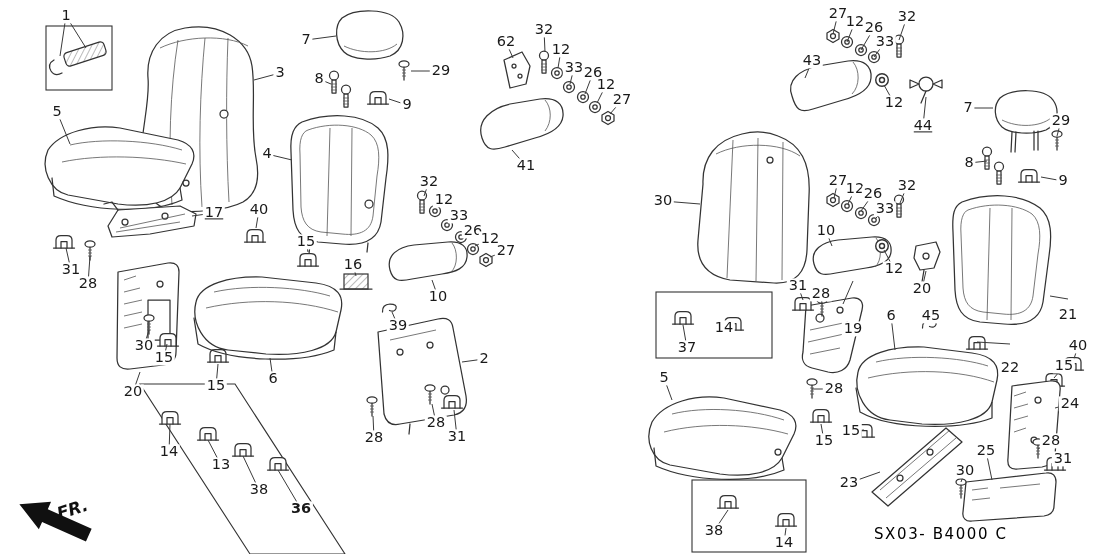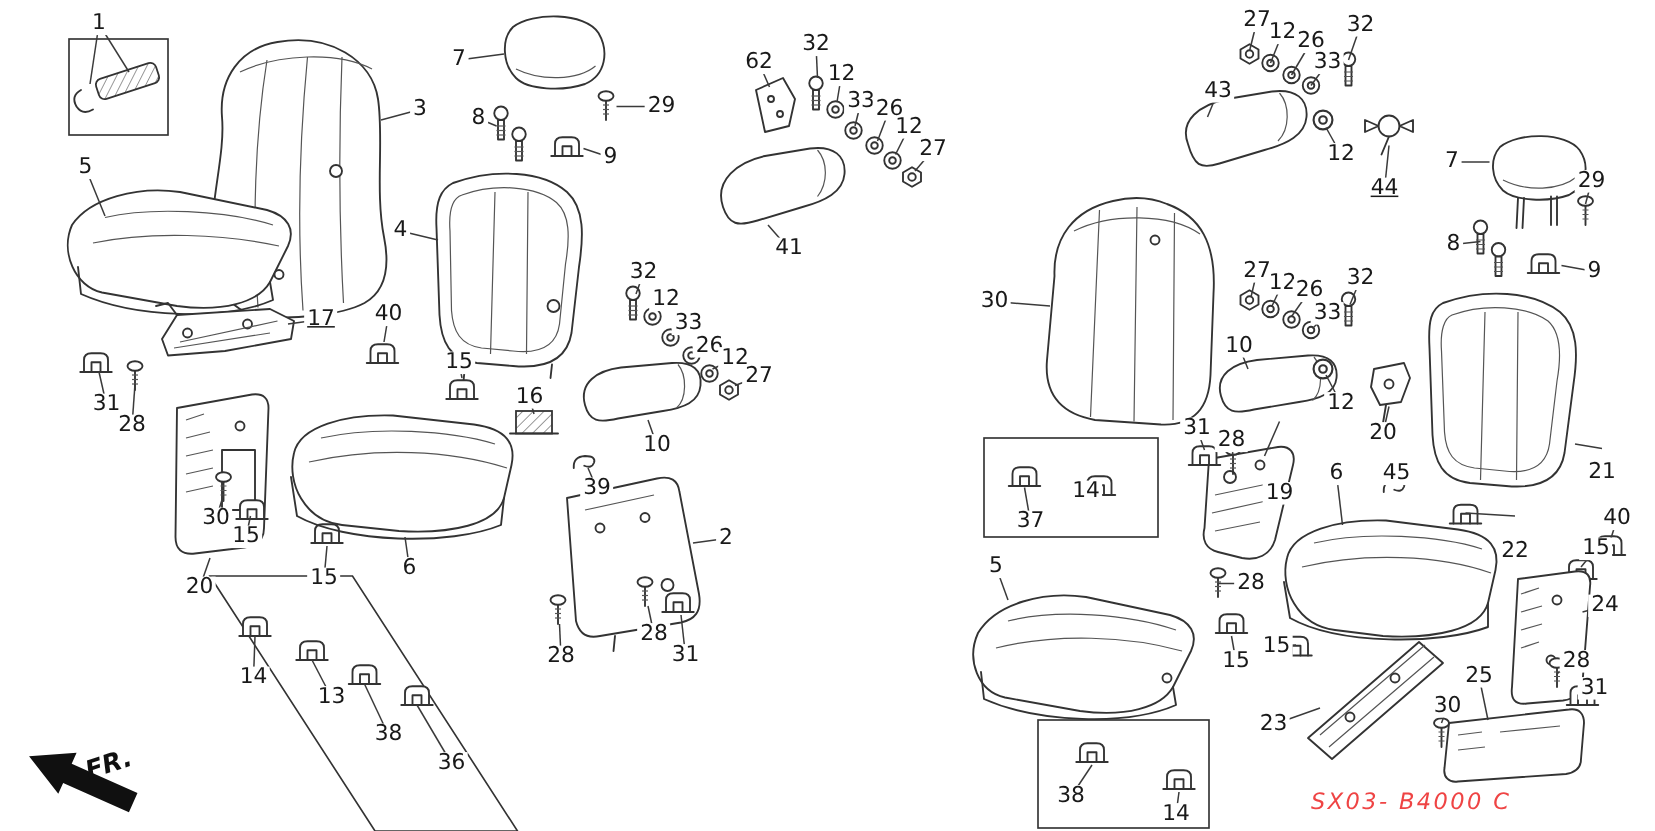--- a/index.html
+++ b/index.html
@@ -2,21 +2,21 @@
 <html><head>
 <meta charset="utf-8">
 <style>
   html,body{margin:0;padding:0;background:#fff;}
   #stage{position:relative;width:1103px;height:554px;background:#ffffff;overflow:hidden;
          font-family:"DejaVu Sans","Liberation Sans",sans-serif;}
   #art{position:absolute;left:0;top:0;}
   #labels{position:absolute;left:0;top:0;width:100%;height:100%;pointer-events:none;}
   .part-label{position:absolute;transform:translate(-50%,-50%);font-size:14.5px;color:#191919;
               background:#fff;padding:0 2px;line-height:1.05;white-space:nowrap;}
-  .code{position:absolute;left:874px;top:525px;font-size:15px;letter-spacing:1.6px;color:#ef4444;font-style:italic;}
+  .code{position:absolute;left:874px;top:525px;font-size:15px;letter-spacing:1.6px;color:#000000;}
   
   svg .ln{stroke:#333;stroke-width:1.25;fill:#fff;stroke-linejoin:round;stroke-linecap:round;}
   svg .nf{fill:none;}
   svg .thin{stroke:#555;stroke-width:.8;fill:none;}
   svg .box{fill:none;stroke:#333;stroke-width:1.1;}
   svg .hatch{fill:url(#hatchp);stroke:#333;stroke-width:1.2;}
   svg .dk{fill:#101010;stroke:none;}
   svg #leader-lines line{stroke:#3a3a3a;stroke-width:1;}
   svg .frtext{font:italic bold 17px "DejaVu Sans",sans-serif;fill:#101010;}
 </style>
@@ -453,21 +453,21 @@
       <div class="part-label" style="left: 133px; top: 392px;">20</div>
       <div class="part-label" style="left: 216px; top: 386px;">15</div>
       <div class="part-label" style="left: 273px; top: 379px;">6</div>
       <div class="part-label" style="left: 484px; top: 359px;">2</div>
       <div class="part-label" style="left: 374px; top: 438px;">28</div>
       <div class="part-label" style="left: 436px; top: 423px;">28</div>
       <div class="part-label" style="left: 457px; top: 437px;">31</div>
       <div class="part-label" style="left: 169px; top: 452px;">14</div>
       <div class="part-label" style="left: 221px; top: 465px;">13</div>
       <div class="part-label" style="left: 259px; top: 490px;">38</div>
-      <div class="part-label" style="left: 301px; top: 509px;">36</div>
+      <div class="part-label" style="left: 301px; top: 509px; font-weight: bold;">36</div>
       <div class="part-label" style="left: 838px; top: 14px;">27</div>
       <div class="part-label" style="left: 855px; top: 22px;">12</div>
       <div class="part-label" style="left: 874px; top: 28px;">26</div>
       <div class="part-label" style="left: 885px; top: 42px;">33</div>
       <div class="part-label" style="left: 907px; top: 17px;">32</div>
       <div class="part-label" style="left: 812px; top: 61px;">43</div>
       <div class="part-label" style="left: 894px; top: 103px;">12</div>
       <div class="part-label" style="left: 923px; top: 126px; text-decoration: underline;">44</div>
       <div class="part-label" style="left: 968px; top: 108px;">7</div>
       <div class="part-label" style="left: 1061px; top: 121px;">29</div>

